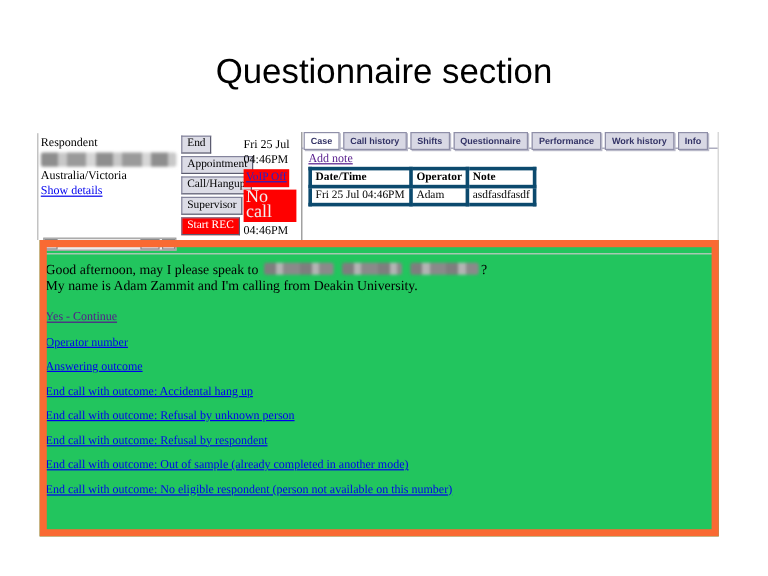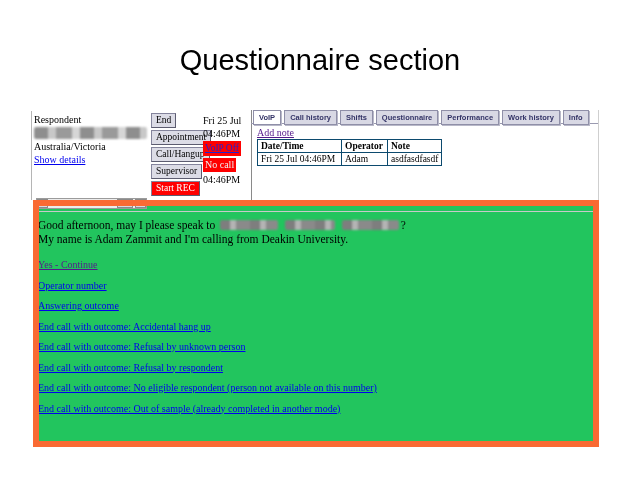--- a/index.html
+++ b/index.html
@@ -28,35 +28,35 @@
   .app-btn { display:block; margin-bottom:2px; font-family:"Liberation Serif", serif;
              font-size:9.5px; padding:1px 4px 2px 4px; background:#dcdce6;
              border:1px solid #84849c; border-right-color:#5c5c70; border-bottom-color:#5c5c70;
              color:#000; white-space:nowrap; cursor:pointer; }
   .app-btn.red { background:#ff0000; color:#fff; }
 
   .status-col { position:absolute; left:203px; top:114px; width:44px;
                 font-size:10px; line-height:13px; }
   .chip { display:inline-block; background:#ff0000; padding:0 2px 1px 2px; margin:1px 0; }
   .chip a { color:#2222cc; text-decoration:underline; font-size:9.5px; }
-  .chip.nocall { color:#f0f0f0; font-size:10px; }
+  .chip.nocall { color:#f0f0f0; font-size:15px; }
 
   
   .tabbar { position:absolute; left:253px; top:110px; display:flex; gap:3px;
             font-family:"Liberation Sans", sans-serif; font-size:7.5px; font-weight:bold;
             color:#333366; }
   .tab { background:#d8d8e4; border:1px solid #8f8fa8; padding:2px 5px 2px 5px;
          white-space:nowrap; cursor:pointer; box-shadow:1px 1px 0 #b8b8c8; }
   .tab.active { background:#ffffff; }
 
   .add-note { position:absolute; left:257px; top:127px; font-size:10px; }
 
   .notes-table { position:absolute; left:257px; top:139px; border-collapse:collapse;
                  font-size:9.5px; background:#fff; }
-  .notes-table th, .notes-table td { border:1px solid #0c4a6e; padding:1px 3px;
+  .notes-table th, .notes-table td { border:3px solid #0c4a6e; padding:1px 3px;
                  text-align:left; white-space:nowrap; font-weight:normal; }
   .notes-table th { font-weight:bold; }
   .notes-table th.c1, .notes-table td.c1 { width:84px; }
   .notes-table th.c2, .notes-table td.c2 { width:46px; }
   .notes-table th.c3, .notes-table td.c3 { width:46px; }
 
   
   .hscroll { position:absolute; left:36px; top:198px; width:111px; height:11px;
              background:#ececec; border:1px solid #9b9b9b; z-index:3; }
   .hs-btn { position:absolute; top:0; width:11px; height:9px; background:#d9d9e0;
@@ -112,21 +112,21 @@
 
   <div class="status-col">
     <div>Fri 25 Jul</div>
     <div>04:46PM</div>
     <div><span class="chip"><a>VoIP Off</a></span></div>
     <div><span class="chip nocall">No call</span></div>
     <div>04:46PM</div>
   </div>
 
   <div class="tabbar">
-    <div class="tab active">VoIP</div>
+    <div class="tab active">Case</div>
     <div class="tab">Call history</div>
     <div class="tab">Shifts</div>
     <div class="tab">Questionnaire</div>
     <div class="tab">Performance</div>
     <div class="tab">Work history</div>
     <div class="tab">Info</div>
   </div>
 
   <a class="add-note link-purple">Add note</a>
 
@@ -156,22 +156,22 @@
       </div>
       <div>My name is Adam Zammit and I'm calling from Deakin University.</div>
     </div>
     <div class="q-options">
       <a class="link-purple">Yes - Continue</a>
       <a class="link-blue">Operator number</a>
       <a class="link-blue">Answering outcome</a>
       <a class="link-blue">End call with outcome: Accidental hang up</a>
       <a class="link-blue">End call with outcome: Refusal by unknown person</a>
       <a class="link-blue">End call with outcome: Refusal by respondent</a>
+      <a class="link-blue">End call with outcome: Out of sample (already completed in another mode)</a>
       <a class="link-blue">End call with outcome: No eligible respondent (person not available on this number)</a>
-      <a class="link-blue">End call with outcome: Out of sample (already completed in another mode)</a>
     </div>
   </div>
 
   <div class="hscroll">
     <div class="hs-btn hs-left">◄</div>
     <div class="hs-thumb"></div>
     <div class="hs-btn hs-right">►</div>
   </div>
 
   <div class="qborder"></div>

